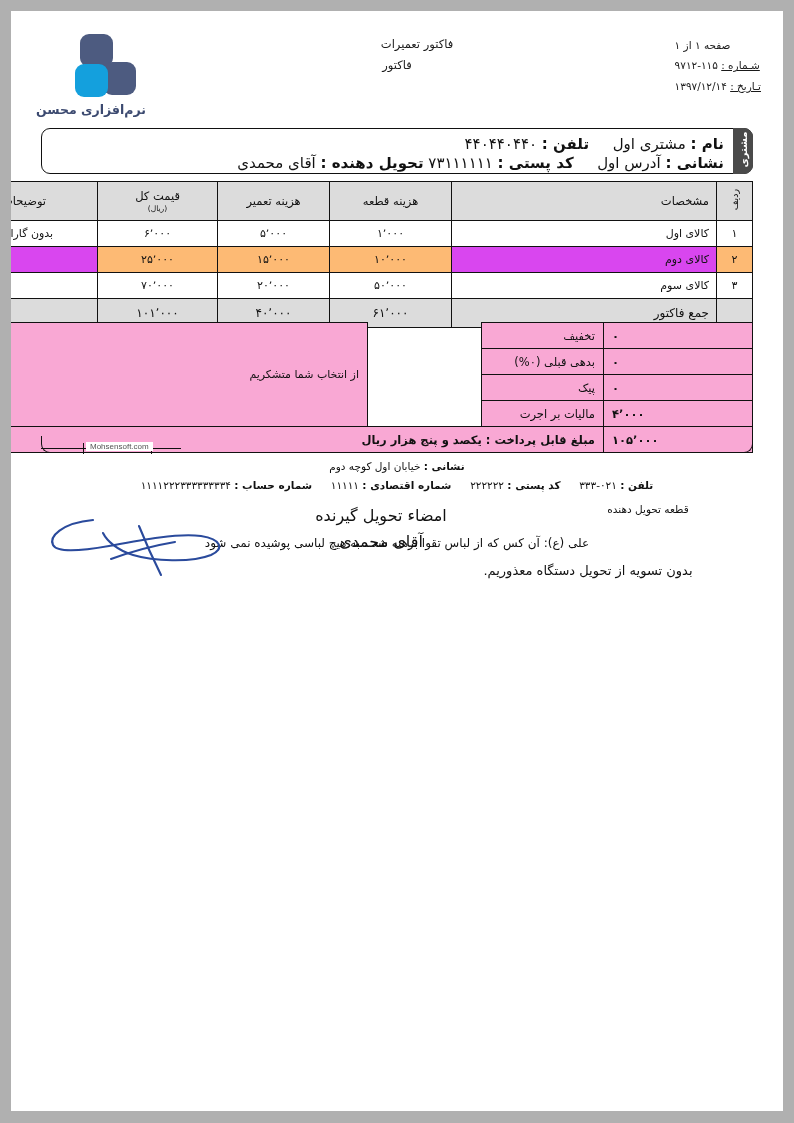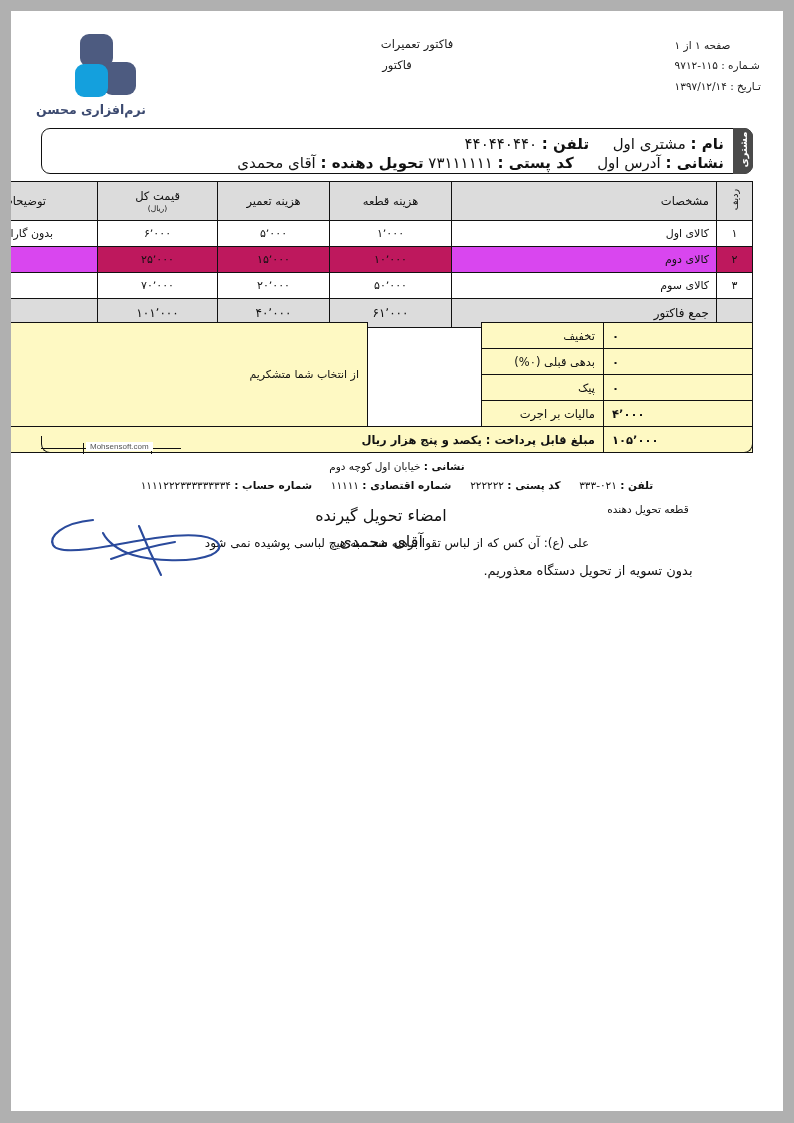--- a/index.html
+++ b/index.html
@@ -64,21 +64,21 @@
   .meta {
     position: absolute;
     right: 22px;
     top: 6px;
     text-align: left;
     font-size: 10.5px;
     color: #1a1a1a;
     line-height: 1.95;
   }
   .meta div { white-space: nowrap; }
-  .meta b { font-weight: normal; letter-spacing: 1px; }
+  .meta b { font-weight: normal; letter-spacing: 1px; text-decoration: underline; }
 
   
   .customer-box {
     position: absolute;
     right: 30px;
     left: 30px;
     top: 117px;
     height: 46px;
     border: 1.4px solid #111;
     border-radius: 9px;
@@ -150,21 +150,21 @@
   .c-rep   { width: 97px;  text-align: center; }
   .c-tot   { width: 105px; text-align: center; }
   .c-note  { width: 132px; text-align: center; }
   .rowhdr-vert {
     writing-mode: vertical-rl;
     transform: rotate(180deg);
     font-size: 9.5px;
     display: inline-block;
   }
   .unit { font-size: 7.5px; display: block; line-height: 1; margin-top: 2px; }
-  .tbl tbody tr.alt td { background: #be185d; }
+  .tbl tbody tr.alt td { background: #fdba74; }
   .tbl tbody td { background: #ffffff; }
   .tbl tbody tr.alt td.c-note, .tbl tbody tr.alt td.c-desc { background: #d946ef; }
   .sum-row td {
     background: #dcdcdc !important;
     height: 28px;
     font-size: 12px;
   }
   .sum-label { text-align: right; padding-right: 12px; }
 
   
@@ -177,21 +177,21 @@
     width: 712px;
     table-layout: fixed;
     font-size: 11.5px;
     color: #111;
   }
   .tbl2 td {
     border: 1px solid #111;
     height: 25px;
     padding: 0 8px;
     vertical-align: middle;
-    background: #fef9c3;
+    background: #f9a8d4;
   }
   .s-amt  { width: 132px; text-align: left; font-weight: bold; }
   .s-lbl  { width: 105px; text-align: right; }
   .thanks-cell {
     width: 378px;
     text-align: right;
     vertical-align: top;
     padding-top: 5px;
     font-size: 11px;
   }

